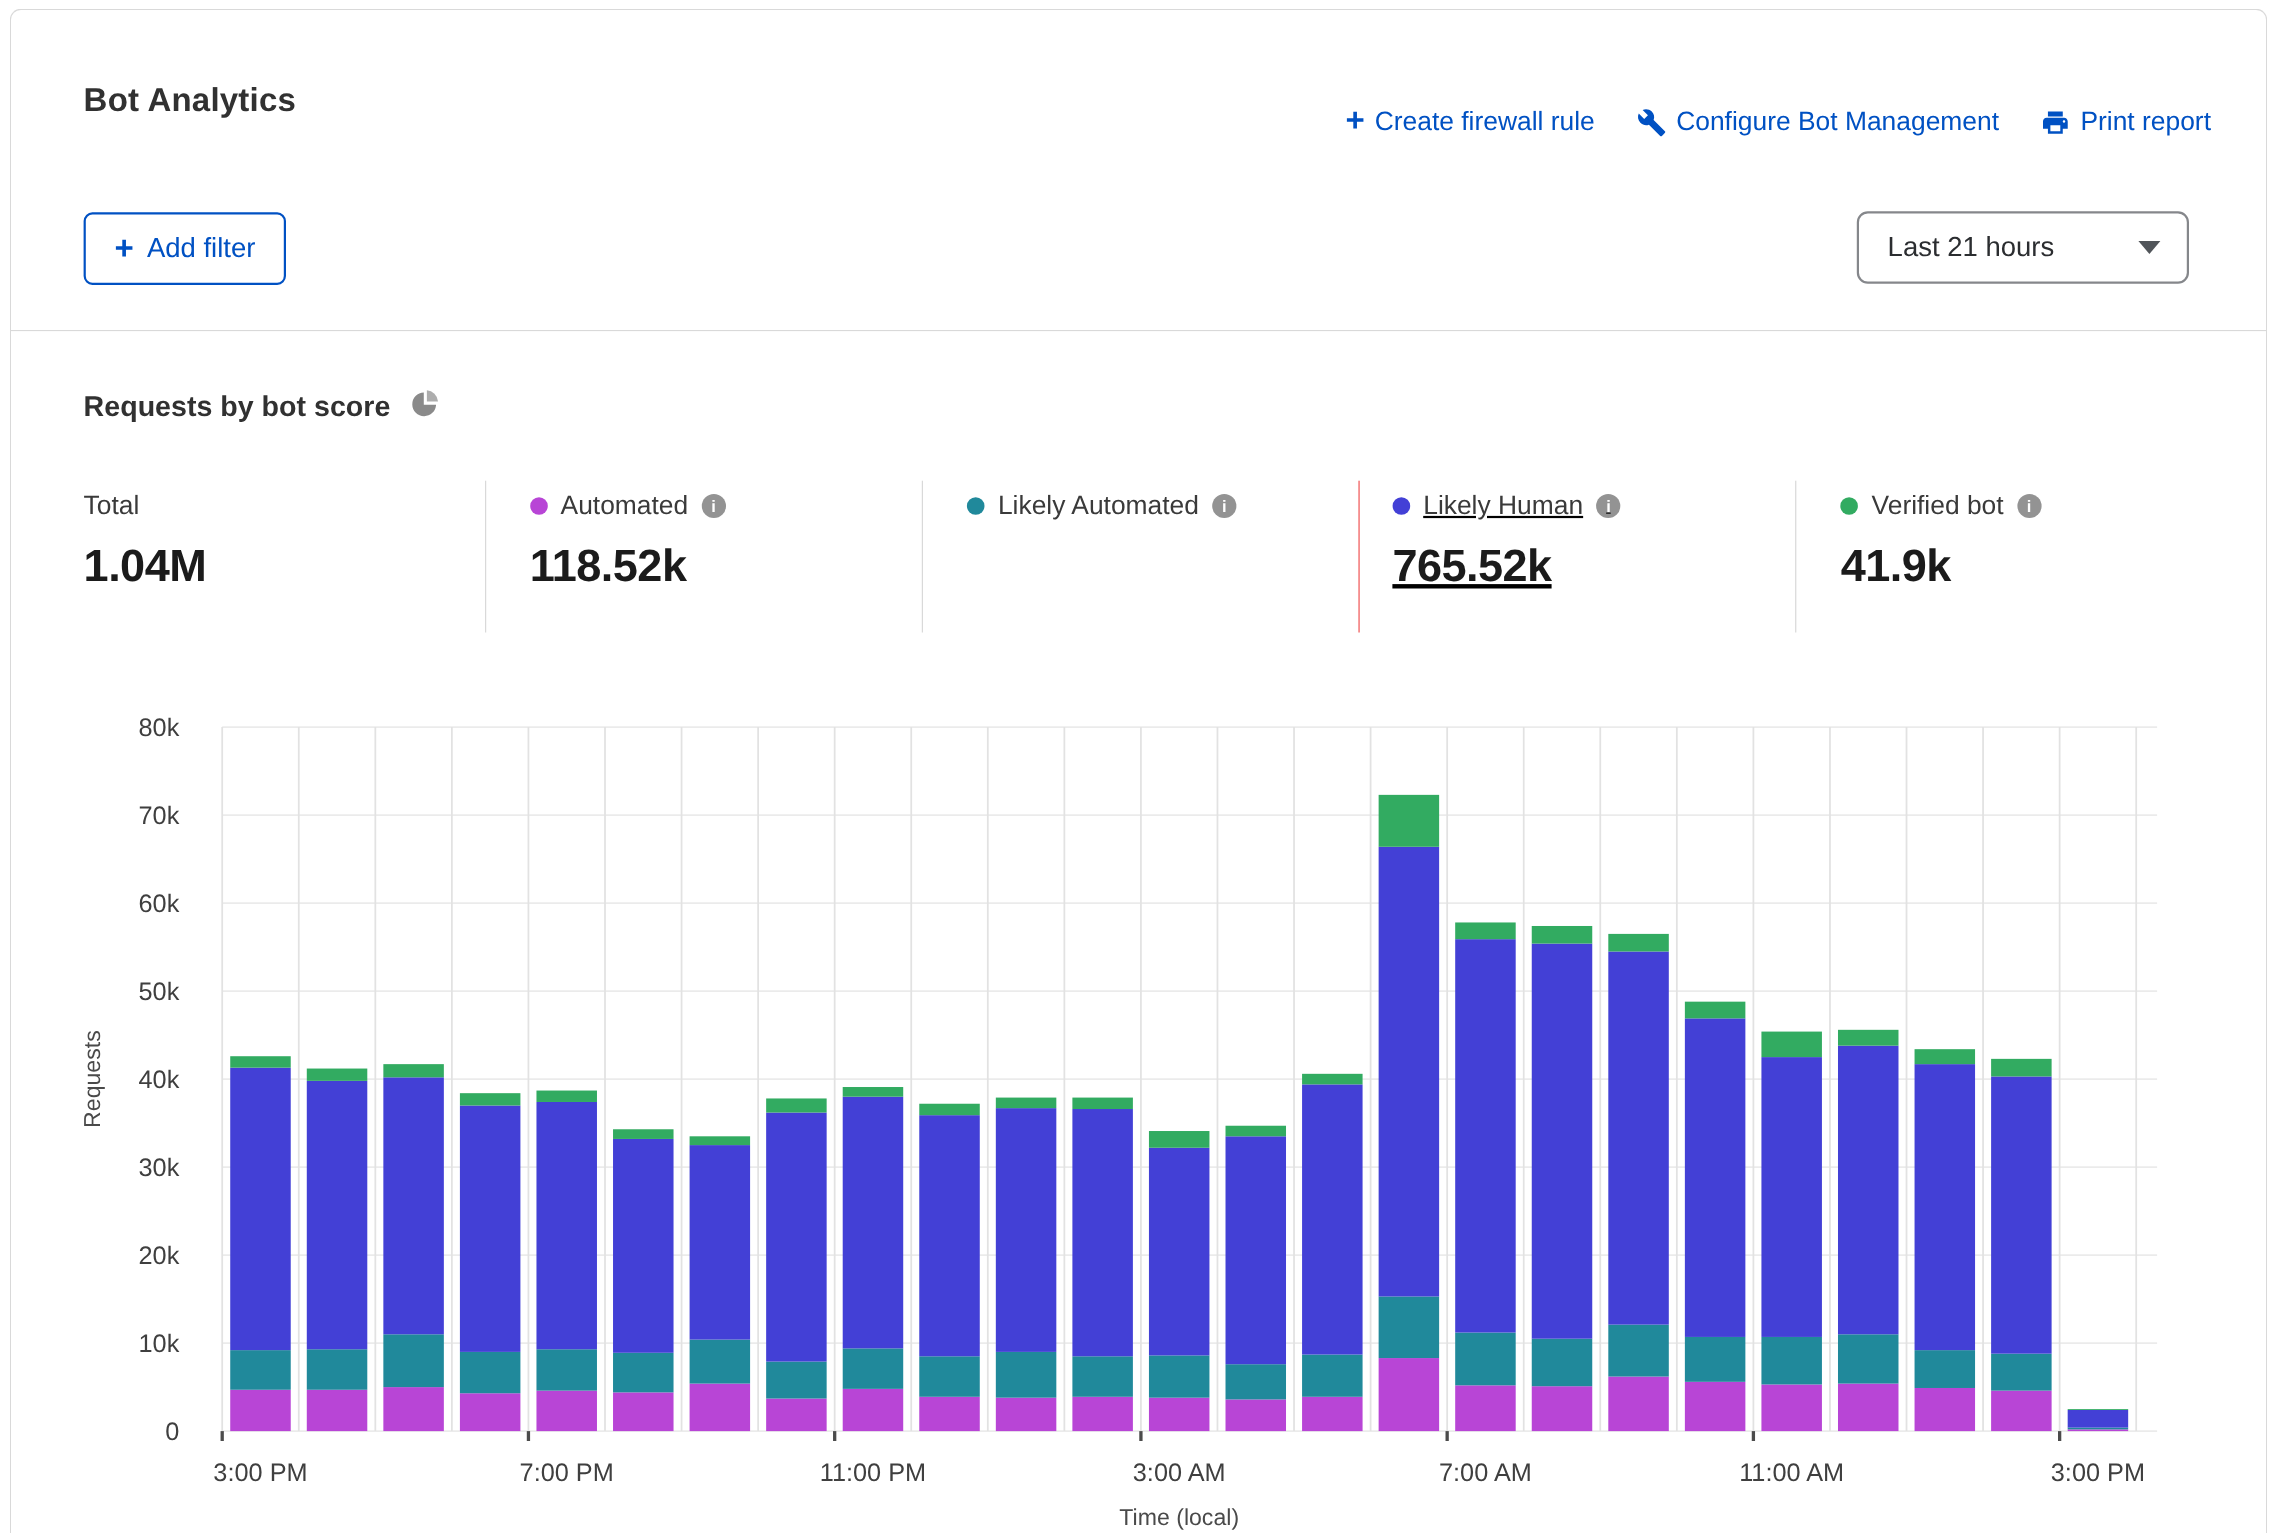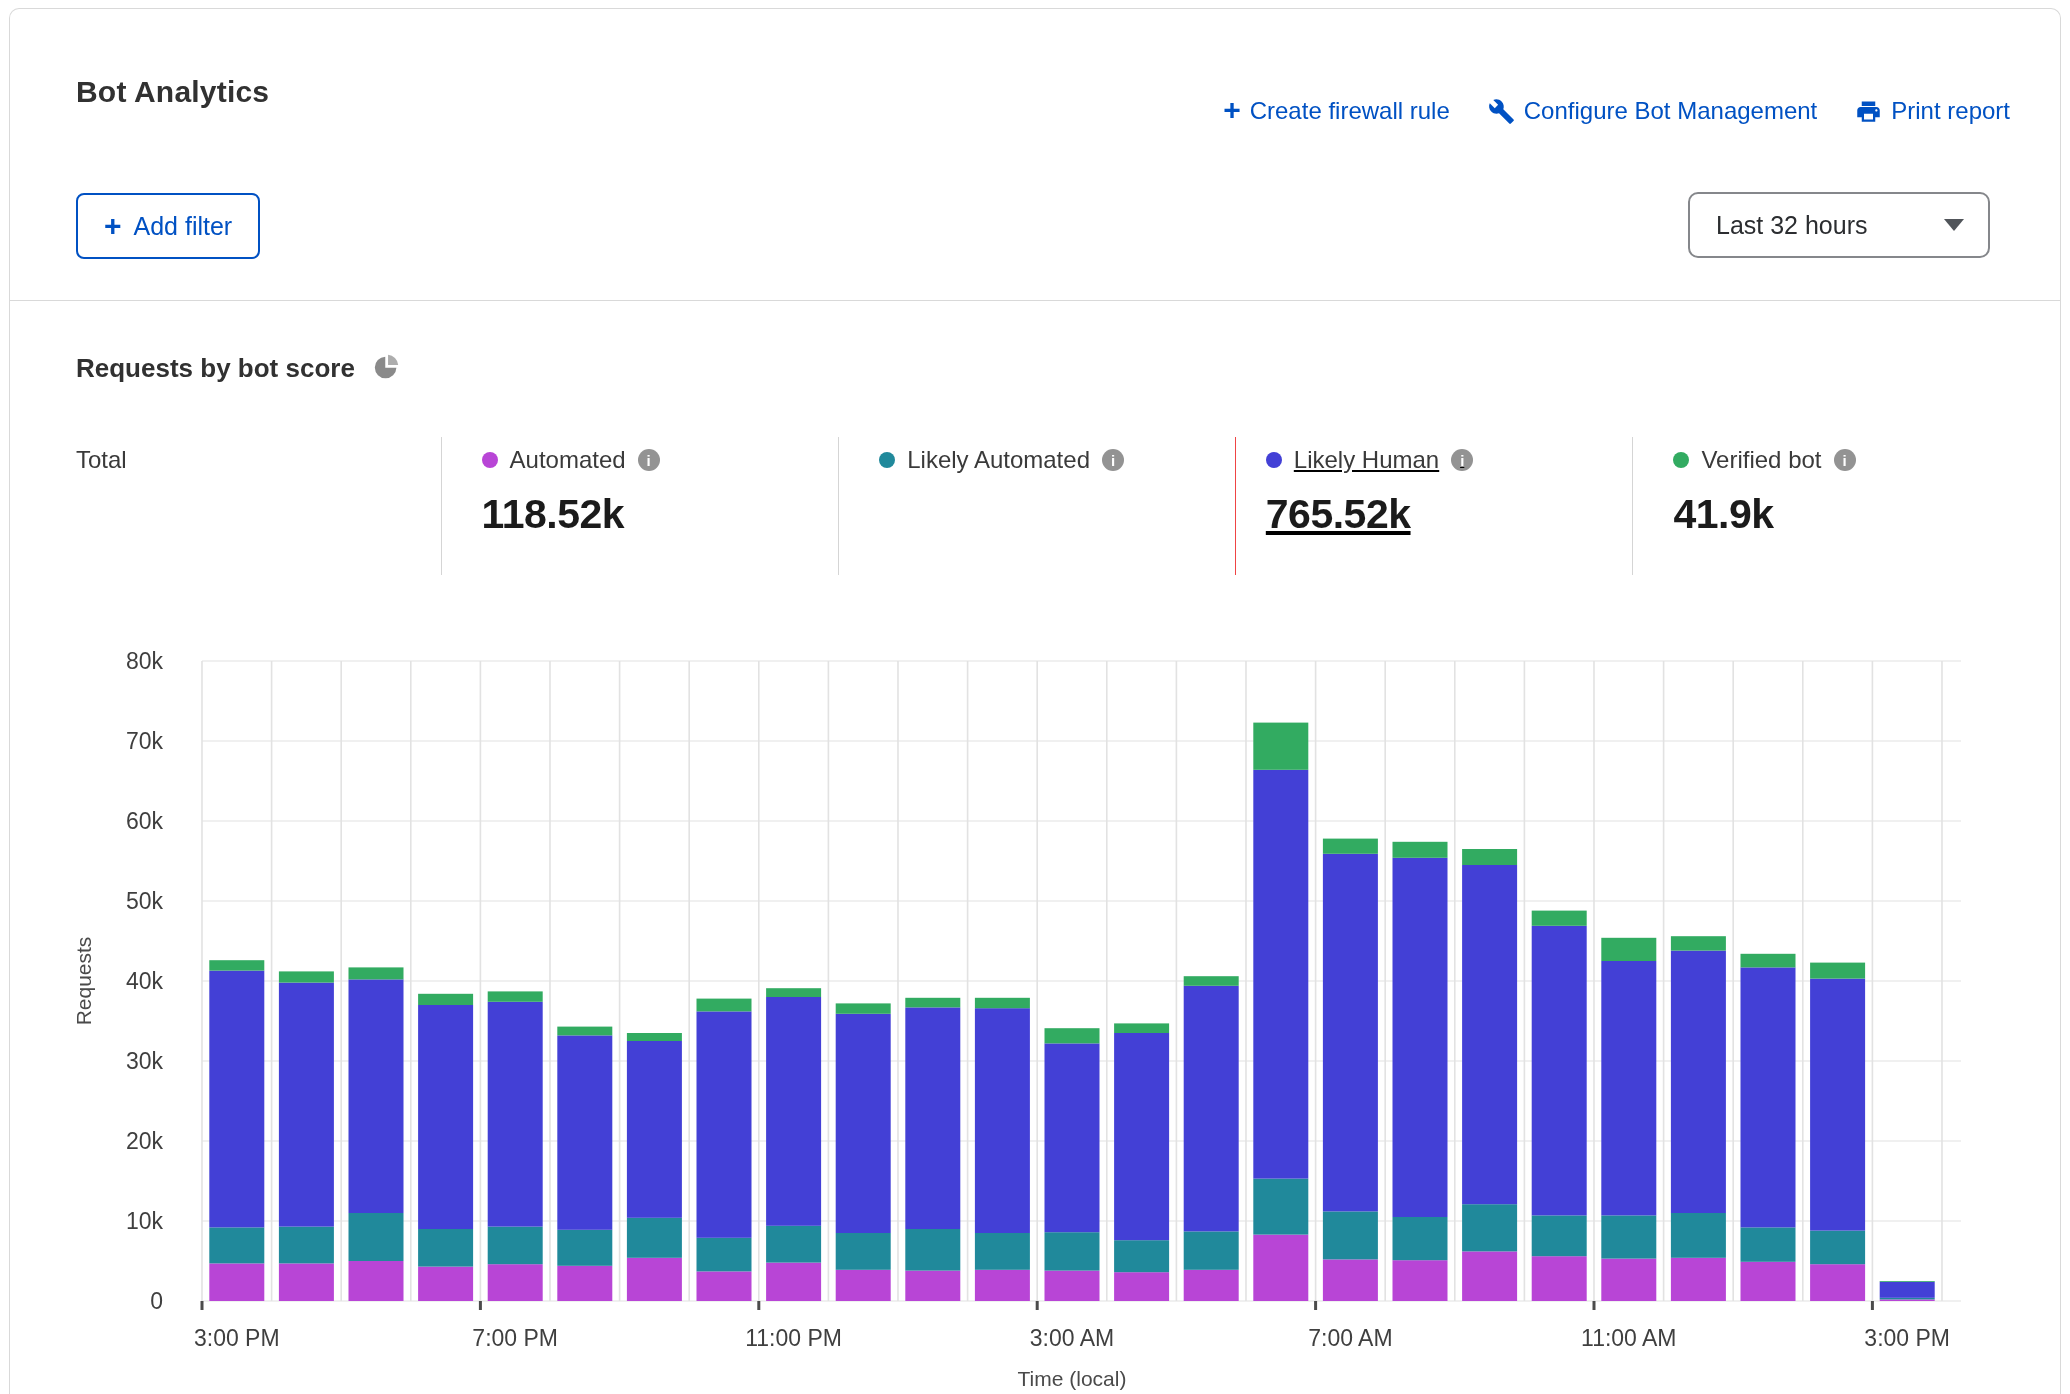--- a/index.html
+++ b/index.html
@@ -72,40 +72,41 @@
         <span>Print report</span>
       </a>
     </div>
 
     <button class="add-filter">
       <span class="plus-glyph">+</span>
       <span>Add filter</span>
     </button>
 
     <div class="select">
-      <span>Last 32 hours</span>
+      <span>Last 21 hours</span>
       <span class="chevron"></span>
     </div>
   </div>
 
   <div class="section-row">
     <h2>Requests by bot score</h2>
     <span>
       <svg width="27" height="27" viewBox="0 0 24 24">
         <path d="M13.4 1.6a10 10 0 0 1 9 9h-9z" fill="#adadad"></path>
         <path d="M10.9 3.3a9.6 9.6 0 1 0 9.9 9.9h-9.9z" fill="#8a8a8a"></path>
       </svg>
     </span>
   </div>
 
   <div class="stats">
     <div class="stat c0">
       <div class="label-row">
           <span class="label">Total</span>
         </div>
+      <div class="value">1.04M</div>
     </div>
     <div class="stat c1">
       <div class="label-row">
         <span class="dot" style="background: rgb(184, 69, 214);"></span>
         <span class="label">Automated</span>
         <span class="info-icon">i</span>
       </div>
       <div class="value">118.52k</div>
     </div>
     <div class="stat c2">

